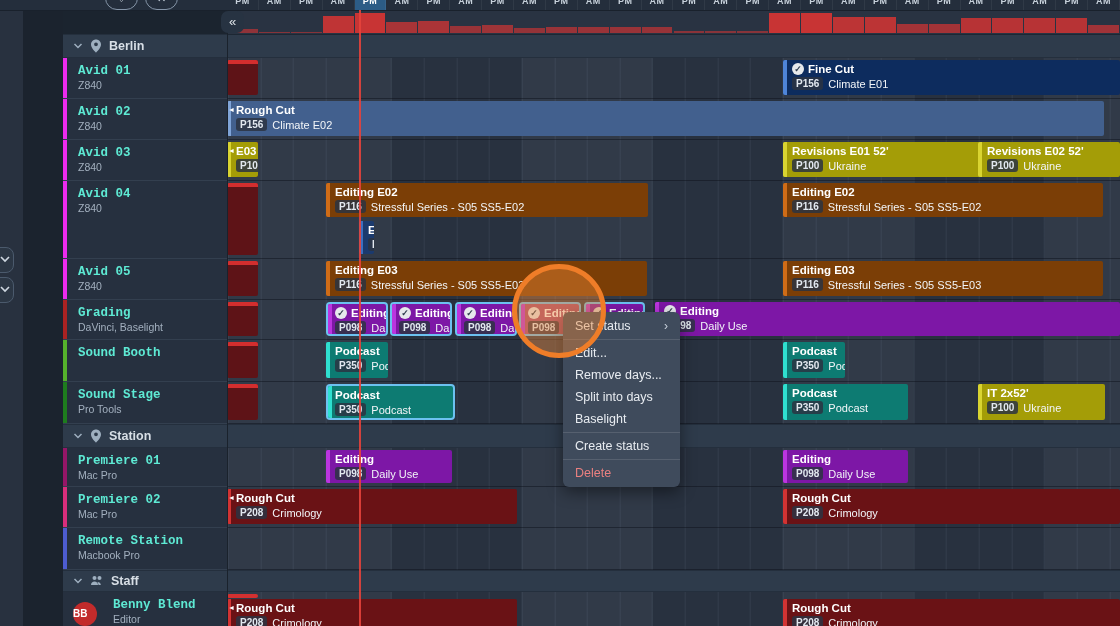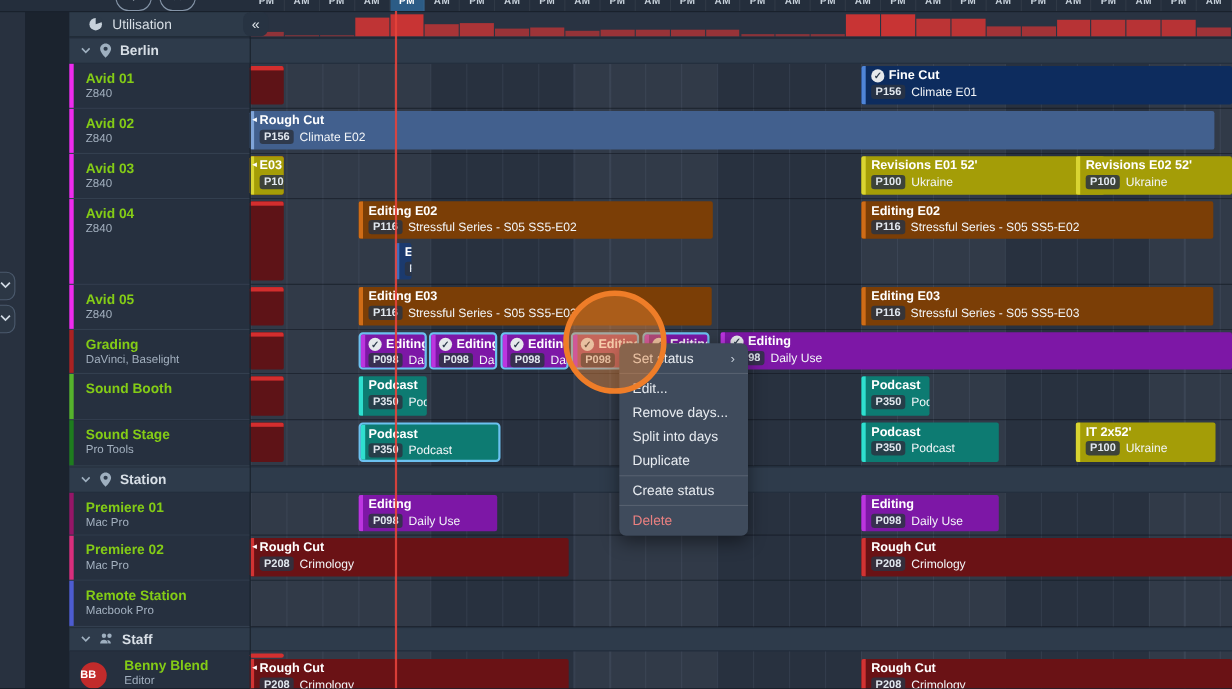--- a/index.html
+++ b/index.html
@@ -34,21 +34,21 @@
       line-height:20px;text-align:center;padding:0;z-index:40;cursor:pointer;}
   
   .gband{position:absolute;left:63px;width:1057px;background:#2e3b4b;
       border-top:1px solid #242f3d;border-bottom:1px solid #242f3d;box-sizing:border-box;
       display:flex;align-items:center;gap:7px;padding-left:10px;z-index:3;}
   .gband .glabel{font-size:12.5px;font-weight:bold;color:#d8dfe6;}
   
   .scell{position:absolute;left:63px;width:164px;background:#26303f;
       border-bottom:1px solid #333f4f;box-sizing:border-box;z-index:5;}
   .scell .stripe{position:absolute;left:0;top:0;bottom:0;width:4px;}
-  .scell .nm{margin:6px 0 0 15px;font-size:12.5px;font-weight:bold;color:#84cc16;}
+  .scell .nm{margin:6px 0 0 15px;font-size:12.5px;font-weight:bold;color:#5eead4;font-family:Liberation Mono, monospace;}
   .scell .sub{margin:1px 0 0 15px;font-size:10.5px;color:#a3b0bf;}
   .scell .avatar{position:absolute;left:10px;top:50%;margin-top:-12px;width:24px;height:24px;
       border-radius:50%;background:#c22b2b;color:#fff;font-size:10px;font-weight:bold;
       text-align:left;line-height:24px;}
   .scell.withav .nm,.scell.withav .sub{margin-left:50px;}
   
   .trow{position:absolute;left:227px;width:893px;background-color:#2a3442;
       border-bottom:1px solid rgba(10,16,24,0.45);box-sizing:border-box;
       background-image:
         repeating-linear-gradient(90deg, rgba(148,166,196,0.10) 0 1px, transparent 1px 32.65px),
@@ -187,27 +187,20 @@
         </div>
         <div class="hcell" style="left: 1056.21px; width: 31.8929px;">
           <span>PM</span>
         </div>
         <div class="hcell" style="left: 1088.11px; width: 31.8929px;">
           <span>AM</span>
         </div>
       </div>
   </div>
 
-  <div class="utilrow-side">
-    <svg width="14" height="14" viewBox="0 0 16 16">
-      <circle cx="8" cy="8" r="6.5" fill="#c7d1db"></circle>
-      <path d="M8 8 L8 0 A8 8 0 0 1 15.5 5.5 Z" fill="#2d3a49"></path>
-    </svg>
-    <span>Utilisation</span>
-  </div>
   <div class="utilrow-tl" id="utilbars">
       <div class="ubar" style="left: 0px; width: 30.8929px; height: 4px; opacity: 0.63;"></div>
       <div class="ubar" style="left: 31.8929px; width: 30.8929px; height: 1px; opacity: 0.58;"></div>
       <div class="ubar" style="left: 63.7857px; width: 30.8929px; height: 1px; opacity: 0.58;"></div>
       <div class="ubar" style="left: 95.6786px; width: 30.8929px; height: 17px; opacity: 0.92;"></div>
       <div class="ubar" style="left: 127.571px; width: 30.8929px; height: 20px; opacity: 0.98;"></div>
       <div class="ubar" style="left: 159.464px; width: 30.8929px; height: 11px; opacity: 0.78;"></div>
       <div class="ubar" style="left: 191.357px; width: 30.8929px; height: 12px; opacity: 0.8;"></div>
       <div class="ubar" style="left: 223.25px; width: 30.8929px; height: 7px; opacity: 0.69;"></div>
       <div class="ubar" style="left: 255.143px; width: 30.8929px; height: 8px; opacity: 0.72;"></div>
@@ -659,21 +652,21 @@
       <div class="mi">
         <span>Edit...</span>
       </div>
       <div class="mi">
         <span>Remove days...</span>
       </div>
       <div class="mi">
         <span>Split into days</span>
       </div>
       <div class="mi">
-        <span>Duplicate</span>
+        <span>Baselight</span>
       </div>
       <div class="mdiv"></div>
       <div class="mi">
         <span>Create status</span>
       </div>
       <div class="mdiv"></div>
       <div class="mi danger">
         <span>Delete</span>
       </div>
     </div>

